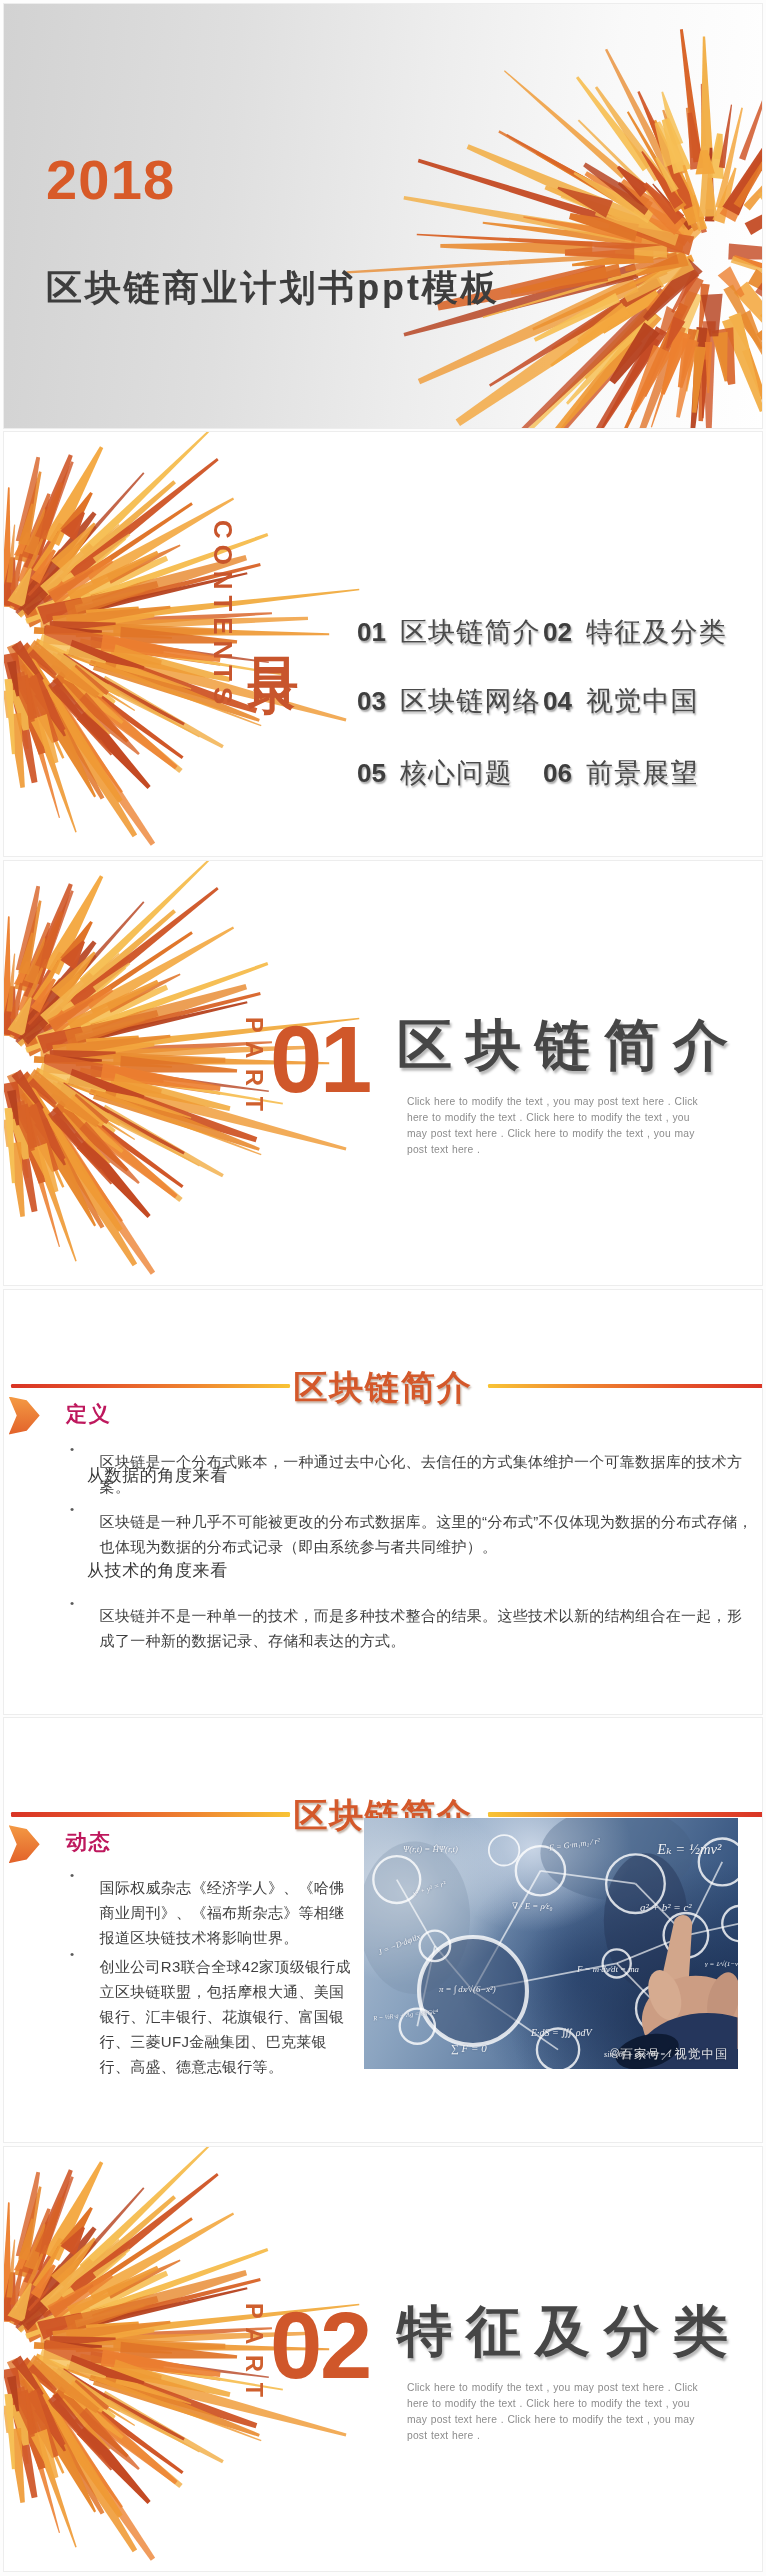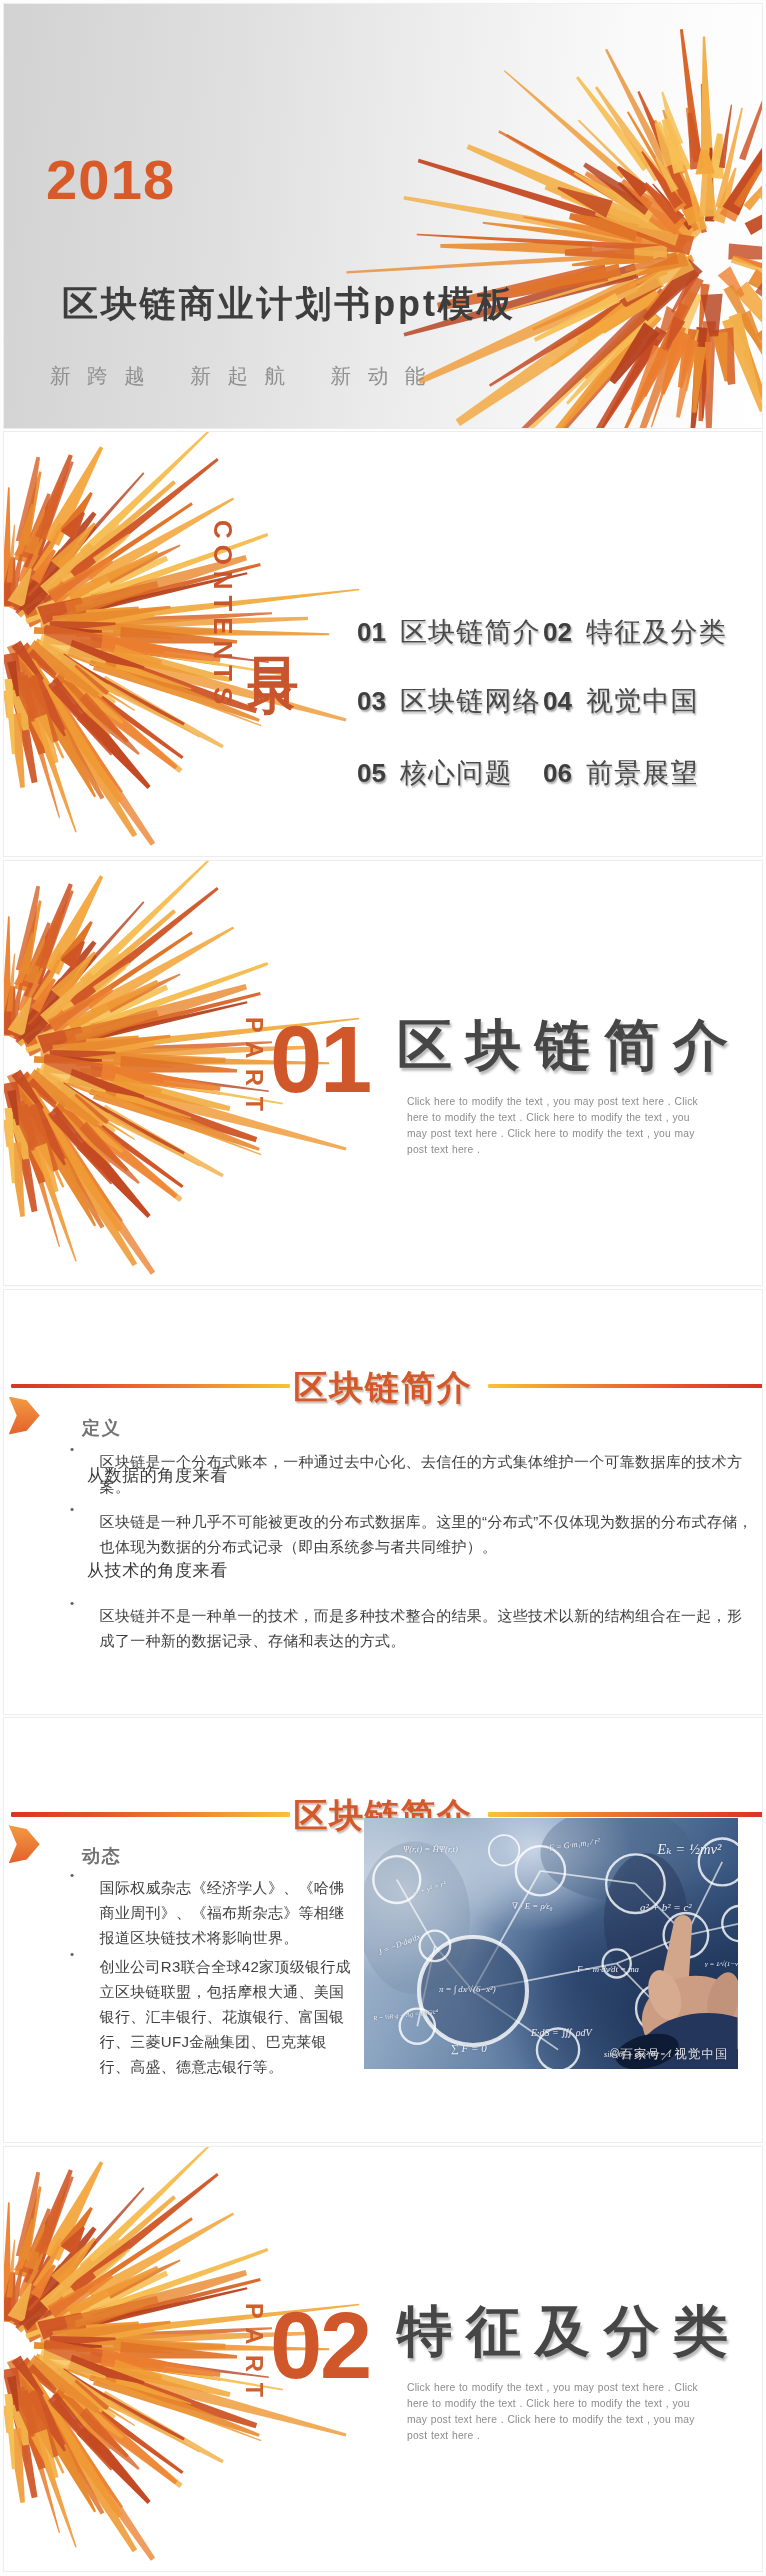--- a/index.html
+++ b/index.html
@@ -21,21 +21,21 @@
   }
   .burst{position:absolute;left:0;top:0;width:758px;height:424px;display:block;}
 
   
   .slide.cover{background:linear-gradient(95deg,#d2d2d2 0%,#dfdfdf 30%,#ededed 55%,#f9f9f9 78%,#ffffff 100%);}
   .year{
     position:absolute;left:42px;top:148px;
     font-size:56px;font-weight:800;line-height:1;color:#d85a28;letter-spacing:1.2px;
   }
   .cover-title{
-    position:absolute;left:42px;top:263px;margin:16px;
+    position:absolute;left:42px;top:263px;margin:0;
     font-size:36px;font-weight:800;line-height:1.15;color:#3d3d3d;letter-spacing:2.9px;white-space:nowrap;
   }
   .slogans{position:absolute;left:46px;top:358px;white-space:nowrap;}
   .slogans span{
     font-size:20.6px;color:#8f8f8f;font-weight:500;letter-spacing:16.5px;margin-right:29px;
   }
 
   
   .contents-vert{
     position:absolute;left:203px;top:88px;
@@ -90,22 +90,22 @@
   }
   .bar{position:absolute;top:94px;height:4.7px;border-radius:1.2px;}
   .bar-l{left:7px;width:279px;background:linear-gradient(90deg,#d93425 0%,#e4512a 30%,#ef8430 65%,#f8c335 100%);}
   .bar-r{left:484px;width:277px;background:linear-gradient(90deg,#f8c335 0%,#ef8430 35%,#e4512a 70%,#d93425 100%);}
   .sec-arrow{
     position:absolute;left:4.7px;top:107px;width:31px;height:38px;
     background:linear-gradient(180deg,#f49a44,#e2622a);
     clip-path:polygon(0% 0%,58% 10%,100% 50%,58% 90%,0% 100%,26% 50%);
   }
   .sec-title{
-    position:absolute;left:62px;top:110px;margin:16px;
-    font-size:18px;font-weight:800;color:#737373;letter-spacing:1.8px;
+    position:absolute;left:62px;top:110px;margin:0;
+    font-size:21px;font-weight:800;color:#be185d;letter-spacing:1.8px;
   }
   .bullet-row{position:absolute;display:flex;margin:0;}
   .bullet-row .dot{
     width:17.6px;flex:none;font-size:11.8px;line-height:25px;color:#5a5a5a;
   }
   .bullet-row p{
     margin:12px;font-size:15px;line-height:25px;color:#3f3f3f;letter-spacing:0.3px;
   }
   .subhead{
     position:absolute;margin:0;
@@ -319,23 +319,20 @@
         <polygon points="1148.2,314.4 1112.0,260.3 1108.3,262.3 1136.1,321.3" fill="#f6bf55" opacity="0.80"></polygon>
         <polygon points="1155.7,265.7 1116.3,199.7 1107.0,203.5 1124.6,278.3" fill="#f6bf55" opacity="0.81"></polygon>
         <polygon points="1169.9,279.5 1131.7,193.8 1119.4,197.9 1140.0,289.4" fill="#f6bf55" opacity="0.94"></polygon>
         <polygon points="1196.8,382.1 1159.0,273.8 1154.9,275.0 1182.1,386.5" fill="#f3a63d" opacity="0.92"></polygon>
         <polygon points="1192.8,278.7 1170.7,184.7 1163.4,185.7 1168.1,282.2" fill="#cf5526" opacity="0.88"></polygon>
         <polygon points="1213.4,361.5 1199.6,254.5 1190.5,254.8 1183.1,362.4" fill="#f2b04a" opacity="0.91"></polygon>
         <polygon points="1209.8,288.6 1197.4,248.7 1185.1,249.4 1176.8,290.3" fill="#f3a63d" opacity="0.97"></polygon>
       </svg>
     <div class="year">2018</div>
     <h1 class="cover-title">区块链商业计划书ppt模板</h1>
-    <div class="slogans">
-      <span>新跨越</span><span>新起航</span><span>新动能</span>
-    </div>
   </section>
 
   <section class="slide toc">
     <svg id="burst-toc" class="burst" viewBox="0 0 1290 722" preserveAspectRatio="none">
         <polygon points="12.0,298.1 9.6,94.3 6.8,94.2 -6.1,297.6" fill="#ec8030" opacity="0.97"></polygon>
         <polygon points="20.1,297.2 19.1,213.7 10.9,212.8 -7.7,294.2" fill="#cf5526" opacity="0.93"></polygon>
         <polygon points="10.2,296.5 13.9,225.6 11.8,225.3 1.5,295.6" fill="#cf5526" opacity="0.99"></polygon>
         <polygon points="14.2,256.8 19.1,157.8 17.1,157.6 4.1,255.9" fill="#e88a2f" opacity="0.78"></polygon>
         <polygon points="38.1,221.6 63.9,68.0 59.6,67.0 17.6,217.0" fill="#e88a2f" opacity="0.91"></polygon>
         <polygon points="41.0,189.1 61.4,43.5 55.2,42.3 20.0,185.0" fill="#d86327" opacity="0.81"></polygon>

